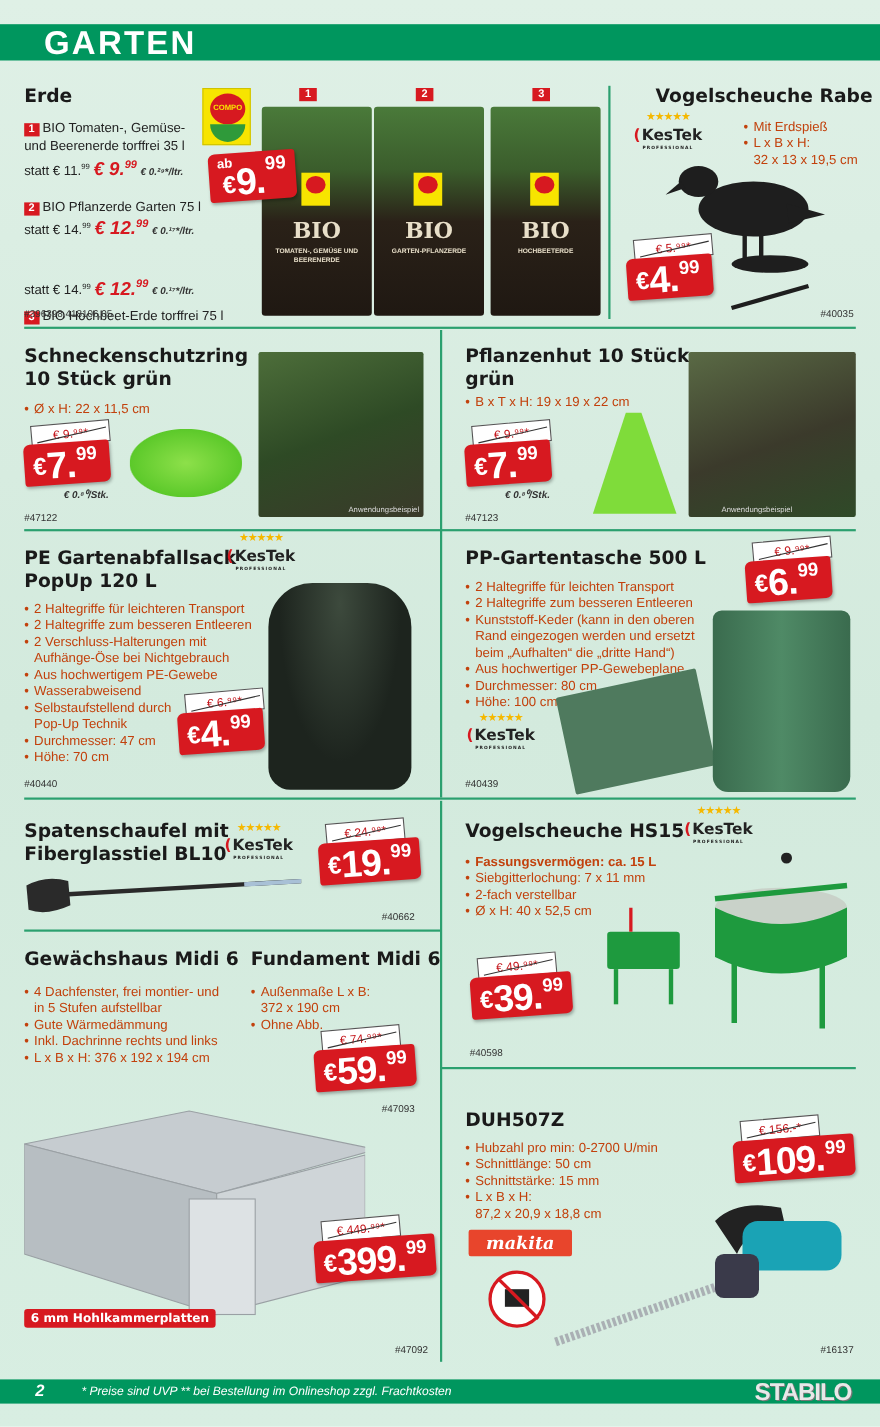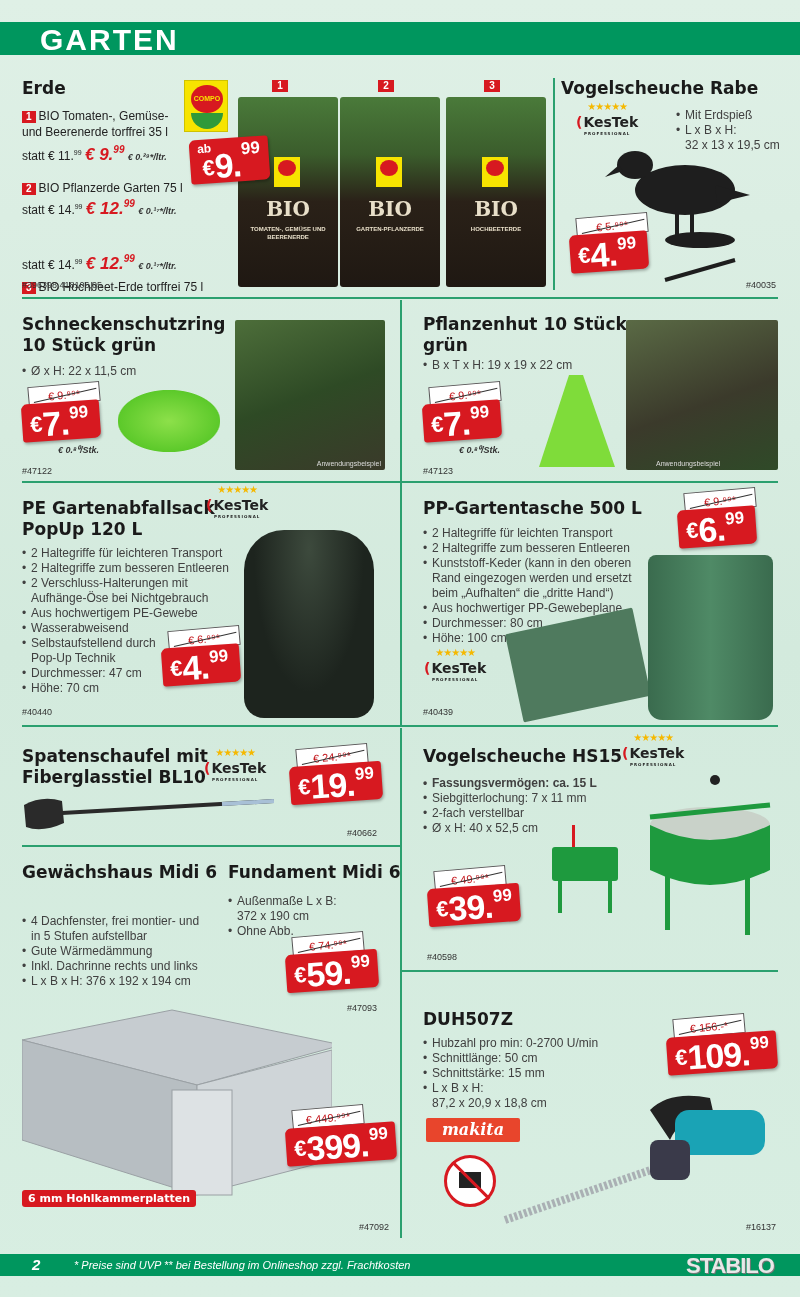--- a/index.html
+++ b/index.html
@@ -4,21 +4,21 @@
 <style>
 *{box-sizing:border-box;margin:0;padding:0;}
 html,body{width:800px;height:1297px;overflow:hidden;}
 body{background:linear-gradient(180deg,#dff0e6 0%,#d3eadd 50%,#d8eee2 100%);font-family:"Liberation Sans",sans-serif;color:#222;position:relative;}
 .abs{position:absolute;}
 .header-bar{left:0;top:22px;width:800px;height:33px;background:#00965e;}
 .header-title{left:40px;top:22px;font-size:30px;font-weight:bold;color:#fff;letter-spacing:2px;line-height:35px;}
 .hline{height:2px;background:#2ba06f;}
 .vline{width:2px;background:#2ba06f;}
 .title{font-family:"DejaVu Sans",sans-serif;font-weight:bold;font-size:17px;color:#1a1a1a;line-height:21px;}
-.bullets{font-size:12px;line-height:15px;color:#404040;list-style:none;}
+.bullets{font-size:12px;line-height:15px;color:#c2410c;list-style:none;}
 .bullets li{padding-left:9px;position:relative;}
 .bullets li:before{content:"•";position:absolute;left:0;}
 .bullets li.nb:before{content:"";}
 .art{font-size:9px;font-weight:normal;color:#333;}
 .pricetag{position:absolute;}
 .pricetag .old{background:#fff;border:1px solid #555;width:72px;height:20px;transform:rotate(-5deg);font-size:11px;color:#c4161c;text-align:center;line-height:20px;position:relative;margin-left:6px;}
 .pricetag .old:after{content:"";position:absolute;left:4px;top:10px;width:64px;height:1px;background:#333;transform:rotate(-8deg);}
 .pricetag .new{background:#d71920;color:#fff;font-weight:bold;height:38px;border-radius:6px 3px 6px 3px;transform:rotate(-4deg);padding:2px 8px;display:flex;align-items:flex-start;box-shadow:1px 2px 3px rgba(0,0,0,.3);margin-top:-2px;}
 .pricetag .new .eur{font-size:22px;line-height:38px;}
 .pricetag .new .main{font-size:34px;line-height:38px;letter-spacing:-1px;}
@@ -120,21 +120,21 @@
       <span class="eur" style="margin-top:8px;">€</span>
         <span class="main" style="margin-top:6px;">9.</span>
         <span class="cents">99</span>
     </div>
   </div>
 </section>
 
 <div class="abs vline" style="left:553px;top:78px;height:212px;"></div>
 
 <section>
-  <div class="abs title" style="left:561px;top:78px;">Vogelscheuche Rabe</div>
+  <div class="abs title" style="left:596px;top:78px;">Vogelscheuche Rabe</div>
   <div class="kestek" style="left:576px;top:102px;"><span class="stars">★★★★★</span><span class="name">KesTek</span><span class="pro">PROFESSIONAL</span></div>
   <ul class="abs bullets" style="left:676px;top:108px;">
     <li>Mit Erdspieß</li>
     <li>L x B x H:</li>
     <li class="nb">32 x 13 x 19,5 cm</li>
   </ul>
   <div class="img" style="left:605px;top:135px;width:145px;height:150px;">
     <svg width="145" height="150" viewBox="0 0 145 150">
         <ellipse cx="80" cy="55" rx="50" ry="25" fill="#1e1e1e"></ellipse>
         <ellipse cx="30" cy="30" rx="18" ry="14" fill="#1e1e1e"></ellipse>
@@ -315,21 +315,21 @@
         <span class="cents">99</span>
       </div>
   </div>
   <div class="abs art" style="left:427px;top:952px;">#40598</div>
 </section>
 
 <div class="abs hline" style="left:400px;top:970px;width:378px;"></div>
 
 <section>
   <div class="abs title" style="left:22px;top:862px;">Gewächshaus Midi 6</div>
-  <ul class="abs bullets" style="left:22px;top:894px;margin-top:20px;">
+  <ul class="abs bullets" style="left:22px;top:894px;">
     <li>4 Dachfenster, frei montier- und</li>
       <li class="nb">in 5 Stufen aufstellbar</li>
       <li>Gute Wärmedämmung</li>
       <li>Inkl. Dachrinne rechts und links</li>
       <li>L x B x H: 376 x 192 x 194 cm</li>
   </ul>
   <div class="img" style="left:22px;top:990px;width:310px;height:210px;">
     <svg width="310" height="210">
         <polygon points="0,50 150,20 320,55 175,95" fill="#c6ccd0" stroke="#9aa0a4"></polygon>
         <polygon points="0,50 175,95 175,205 0,150" fill="#b7bec2" stroke="#9aa0a4"></polygon>

